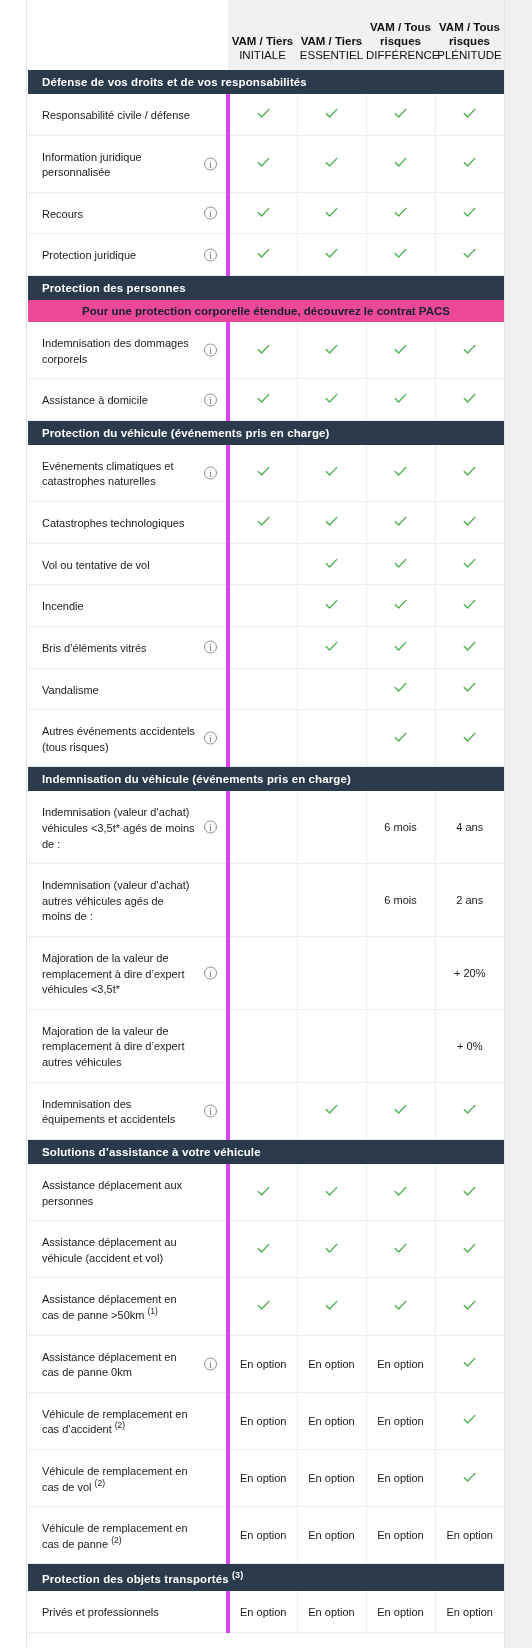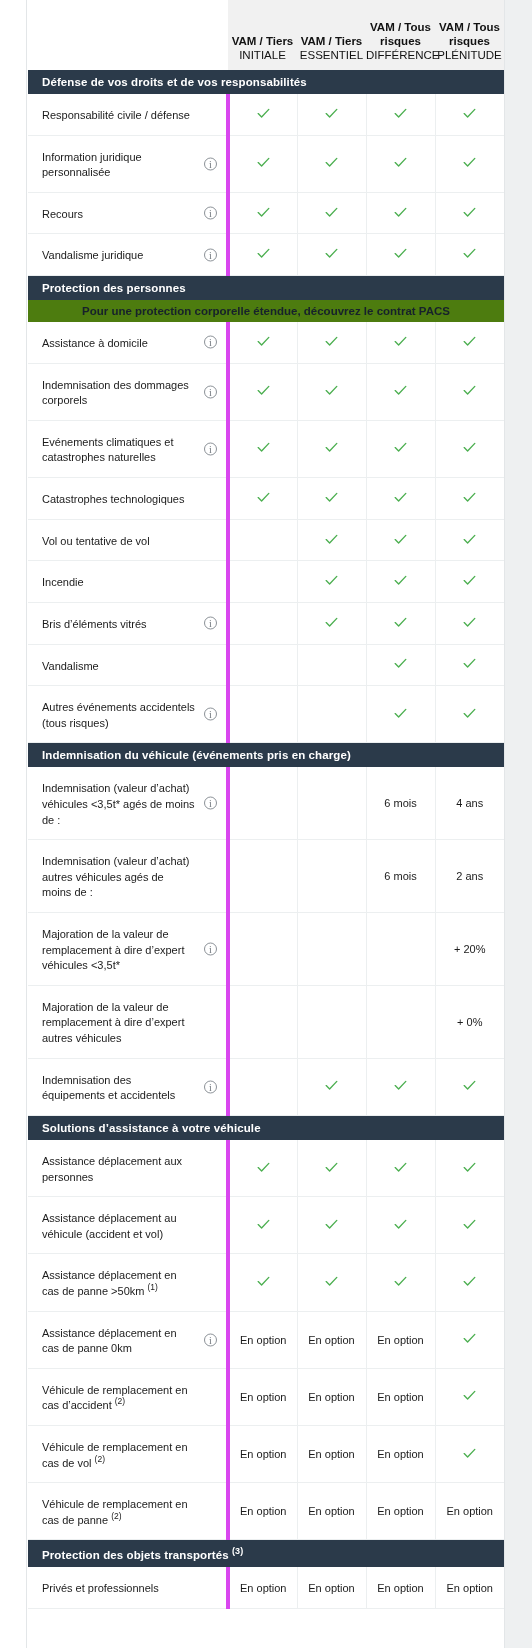--- a/index.html
+++ b/index.html
@@ -87,21 +87,21 @@
     font-weight: bold;
     font-size: 11.5px;
     padding: 6px 16px 6px 14px;
     border: none;
     letter-spacing: 0.1px;
   }
   tr.section td sup { font-size: 9px; font-weight: bold; }
 
   
   tr.subband td {
-    background: #4d7c0f;
+    background: #ec4899;
     color: #17212b;
     font-weight: bold;
     font-size: 11.5px;
     text-align: center;
     padding: 5px 0;
     border: none;
   }
 
   
   tbody td.label {
@@ -240,69 +240,72 @@
                 <path d="M2.2 7.6 L5.6 11.0 L12.8 3.4" fill="none" stroke="#4caf50" stroke-width="1.35" stroke-linecap="round" stroke-linejoin="round"></path>
               </svg></span></td>
           <td class="val"><span class="check"><svg width="15" height="15" viewBox="0 0 15 15" aria-hidden="true">
                 <path d="M2.2 7.6 L5.6 11.0 L12.8 3.4" fill="none" stroke="#4caf50" stroke-width="1.35" stroke-linecap="round" stroke-linejoin="round"></path>
               </svg></span></td>
           <td class="val last"><span class="check"><svg width="15" height="15" viewBox="0 0 15 15" aria-hidden="true">
                 <path d="M2.2 7.6 L5.6 11.0 L12.8 3.4" fill="none" stroke="#4caf50" stroke-width="1.35" stroke-linecap="round" stroke-linejoin="round"></path>
               </svg></span></td>
         </tr>
         <tr>
-          <td class="label"><span>Vandalisme juridique</span><span class="info-icon">i</span></td>
+          <td class="label"><span>Protection juridique</span><span class="info-icon">i</span></td>
           <td class="val"><span class="check"><svg width="15" height="15" viewBox="0 0 15 15" aria-hidden="true">
                 <path d="M2.2 7.6 L5.6 11.0 L12.8 3.4" fill="none" stroke="#4caf50" stroke-width="1.35" stroke-linecap="round" stroke-linejoin="round"></path>
               </svg></span></td>
           <td class="val"><span class="check"><svg width="15" height="15" viewBox="0 0 15 15" aria-hidden="true">
                 <path d="M2.2 7.6 L5.6 11.0 L12.8 3.4" fill="none" stroke="#4caf50" stroke-width="1.35" stroke-linecap="round" stroke-linejoin="round"></path>
               </svg></span></td>
           <td class="val"><span class="check"><svg width="15" height="15" viewBox="0 0 15 15" aria-hidden="true">
                 <path d="M2.2 7.6 L5.6 11.0 L12.8 3.4" fill="none" stroke="#4caf50" stroke-width="1.35" stroke-linecap="round" stroke-linejoin="round"></path>
               </svg></span></td>
           <td class="val last"><span class="check"><svg width="15" height="15" viewBox="0 0 15 15" aria-hidden="true">
                 <path d="M2.2 7.6 L5.6 11.0 L12.8 3.4" fill="none" stroke="#4caf50" stroke-width="1.35" stroke-linecap="round" stroke-linejoin="round"></path>
               </svg></span></td>
         </tr>
         <tr class="section">
           <td colspan="5"><span>Protection des personnes</span></td>
         </tr>
         <tr class="subband">
           <td colspan="5">Pour une protection corporelle étendue, découvrez le contrat PACS</td>
         </tr>
         <tr>
+          <td class="label"><span>Indemnisation des dommages corporels</span><span class="info-icon">i</span></td>
+          <td class="val"><span class="check"><svg width="15" height="15" viewBox="0 0 15 15" aria-hidden="true">
+                <path d="M2.2 7.6 L5.6 11.0 L12.8 3.4" fill="none" stroke="#4caf50" stroke-width="1.35" stroke-linecap="round" stroke-linejoin="round"></path>
+              </svg></span></td>
+          <td class="val"><span class="check"><svg width="15" height="15" viewBox="0 0 15 15" aria-hidden="true">
+                <path d="M2.2 7.6 L5.6 11.0 L12.8 3.4" fill="none" stroke="#4caf50" stroke-width="1.35" stroke-linecap="round" stroke-linejoin="round"></path>
+              </svg></span></td>
+          <td class="val"><span class="check"><svg width="15" height="15" viewBox="0 0 15 15" aria-hidden="true">
+                <path d="M2.2 7.6 L5.6 11.0 L12.8 3.4" fill="none" stroke="#4caf50" stroke-width="1.35" stroke-linecap="round" stroke-linejoin="round"></path>
+              </svg></span></td>
+          <td class="val last"><span class="check"><svg width="15" height="15" viewBox="0 0 15 15" aria-hidden="true">
+                <path d="M2.2 7.6 L5.6 11.0 L12.8 3.4" fill="none" stroke="#4caf50" stroke-width="1.35" stroke-linecap="round" stroke-linejoin="round"></path>
+              </svg></span></td>
+        </tr>
+        <tr>
           <td class="label"><span>Assistance à domicile</span><span class="info-icon">i</span></td>
           <td class="val"><span class="check"><svg width="15" height="15" viewBox="0 0 15 15" aria-hidden="true">
                 <path d="M2.2 7.6 L5.6 11.0 L12.8 3.4" fill="none" stroke="#4caf50" stroke-width="1.35" stroke-linecap="round" stroke-linejoin="round"></path>
               </svg></span></td>
           <td class="val"><span class="check"><svg width="15" height="15" viewBox="0 0 15 15" aria-hidden="true">
                 <path d="M2.2 7.6 L5.6 11.0 L12.8 3.4" fill="none" stroke="#4caf50" stroke-width="1.35" stroke-linecap="round" stroke-linejoin="round"></path>
               </svg></span></td>
           <td class="val"><span class="check"><svg width="15" height="15" viewBox="0 0 15 15" aria-hidden="true">
                 <path d="M2.2 7.6 L5.6 11.0 L12.8 3.4" fill="none" stroke="#4caf50" stroke-width="1.35" stroke-linecap="round" stroke-linejoin="round"></path>
               </svg></span></td>
           <td class="val last"><span class="check"><svg width="15" height="15" viewBox="0 0 15 15" aria-hidden="true">
                 <path d="M2.2 7.6 L5.6 11.0 L12.8 3.4" fill="none" stroke="#4caf50" stroke-width="1.35" stroke-linecap="round" stroke-linejoin="round"></path>
               </svg></span></td>
         </tr>
-        <tr>
-          <td class="label"><span>Indemnisation des dommages corporels</span><span class="info-icon">i</span></td>
-          <td class="val"><span class="check"><svg width="15" height="15" viewBox="0 0 15 15" aria-hidden="true">
-                <path d="M2.2 7.6 L5.6 11.0 L12.8 3.4" fill="none" stroke="#4caf50" stroke-width="1.35" stroke-linecap="round" stroke-linejoin="round"></path>
-              </svg></span></td>
-          <td class="val"><span class="check"><svg width="15" height="15" viewBox="0 0 15 15" aria-hidden="true">
-                <path d="M2.2 7.6 L5.6 11.0 L12.8 3.4" fill="none" stroke="#4caf50" stroke-width="1.35" stroke-linecap="round" stroke-linejoin="round"></path>
-              </svg></span></td>
-          <td class="val"><span class="check"><svg width="15" height="15" viewBox="0 0 15 15" aria-hidden="true">
-                <path d="M2.2 7.6 L5.6 11.0 L12.8 3.4" fill="none" stroke="#4caf50" stroke-width="1.35" stroke-linecap="round" stroke-linejoin="round"></path>
-              </svg></span></td>
-          <td class="val last"><span class="check"><svg width="15" height="15" viewBox="0 0 15 15" aria-hidden="true">
-                <path d="M2.2 7.6 L5.6 11.0 L12.8 3.4" fill="none" stroke="#4caf50" stroke-width="1.35" stroke-linecap="round" stroke-linejoin="round"></path>
-              </svg></span></td>
+        <tr class="section">
+          <td colspan="5"><span>Protection du véhicule (événements pris en charge)</span></td>
         </tr>
         <tr>
           <td class="label"><span>Evénements climatiques et catastrophes naturelles</span><span class="info-icon">i</span></td>
           <td class="val"><span class="check"><svg width="15" height="15" viewBox="0 0 15 15" aria-hidden="true">
                 <path d="M2.2 7.6 L5.6 11.0 L12.8 3.4" fill="none" stroke="#4caf50" stroke-width="1.35" stroke-linecap="round" stroke-linejoin="round"></path>
               </svg></span></td>
           <td class="val"><span class="check"><svg width="15" height="15" viewBox="0 0 15 15" aria-hidden="true">
                 <path d="M2.2 7.6 L5.6 11.0 L12.8 3.4" fill="none" stroke="#4caf50" stroke-width="1.35" stroke-linecap="round" stroke-linejoin="round"></path>
               </svg></span></td>
           <td class="val"><span class="check"><svg width="15" height="15" viewBox="0 0 15 15" aria-hidden="true">

